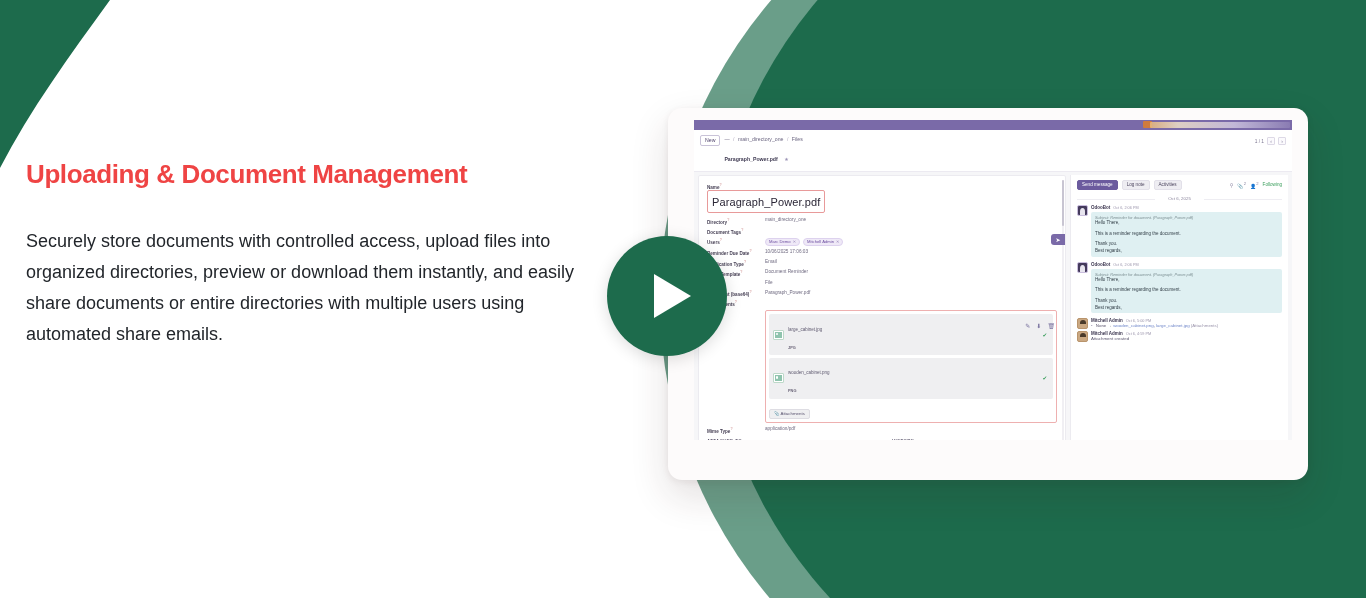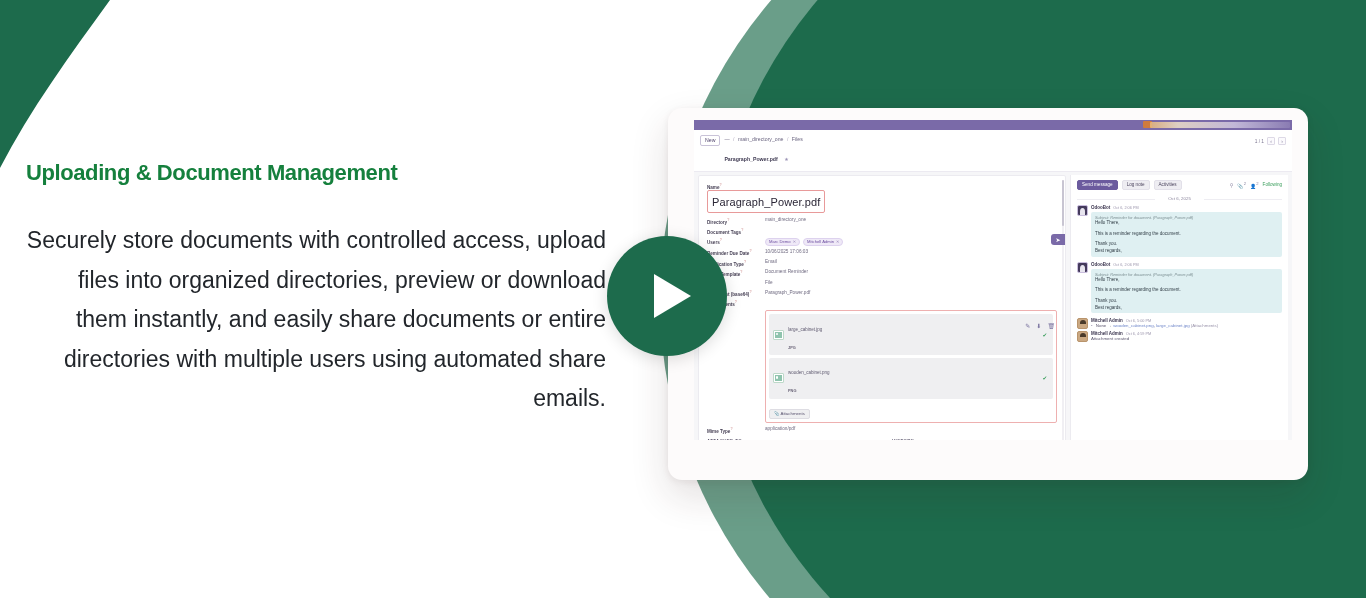--- a/index.html
+++ b/index.html
@@ -12,26 +12,26 @@
 
   
   #bg { position: absolute; inset: 0; overflow: hidden; z-index: 0; }
   .bg-svg { position: absolute; inset: 0; width: 1366px; height: 598px; }
 
   
   #copy {
     position: absolute; left: 26px; top: 160px; width: 600px; z-index: 5;
   }
   #headline {
-    font-size: 22px; font-weight: bold; color: #15803d;
+    font-size: 26px; font-weight: bold; color: #ef4444;
     letter-spacing: -0.4px; line-height: 1.15;
   }
   #body-copy {
-    margin-top: 36px; font-size: 23px; color: #22262b;
-    line-height: 1.72; max-width: 580px; text-align: right;
+    margin-top: 36px; font-size: 18px; color: #22262b;
+    line-height: 1.72; max-width: 580px;
   }
 
   
   #video-card {
     position: absolute; left: 668px; top: 108px; width: 640px; height: 372px;
     background: #fdfbfb; border-radius: 14px; z-index: 4;
     box-shadow: 0 16px 38px rgba(60,30,30,.14), 0 2px 7px rgba(60,30,30,.07);
     overflow: hidden;
   }
   #app { position: absolute; left: 26px; top: 12px; width: 598px; height: 320px;

